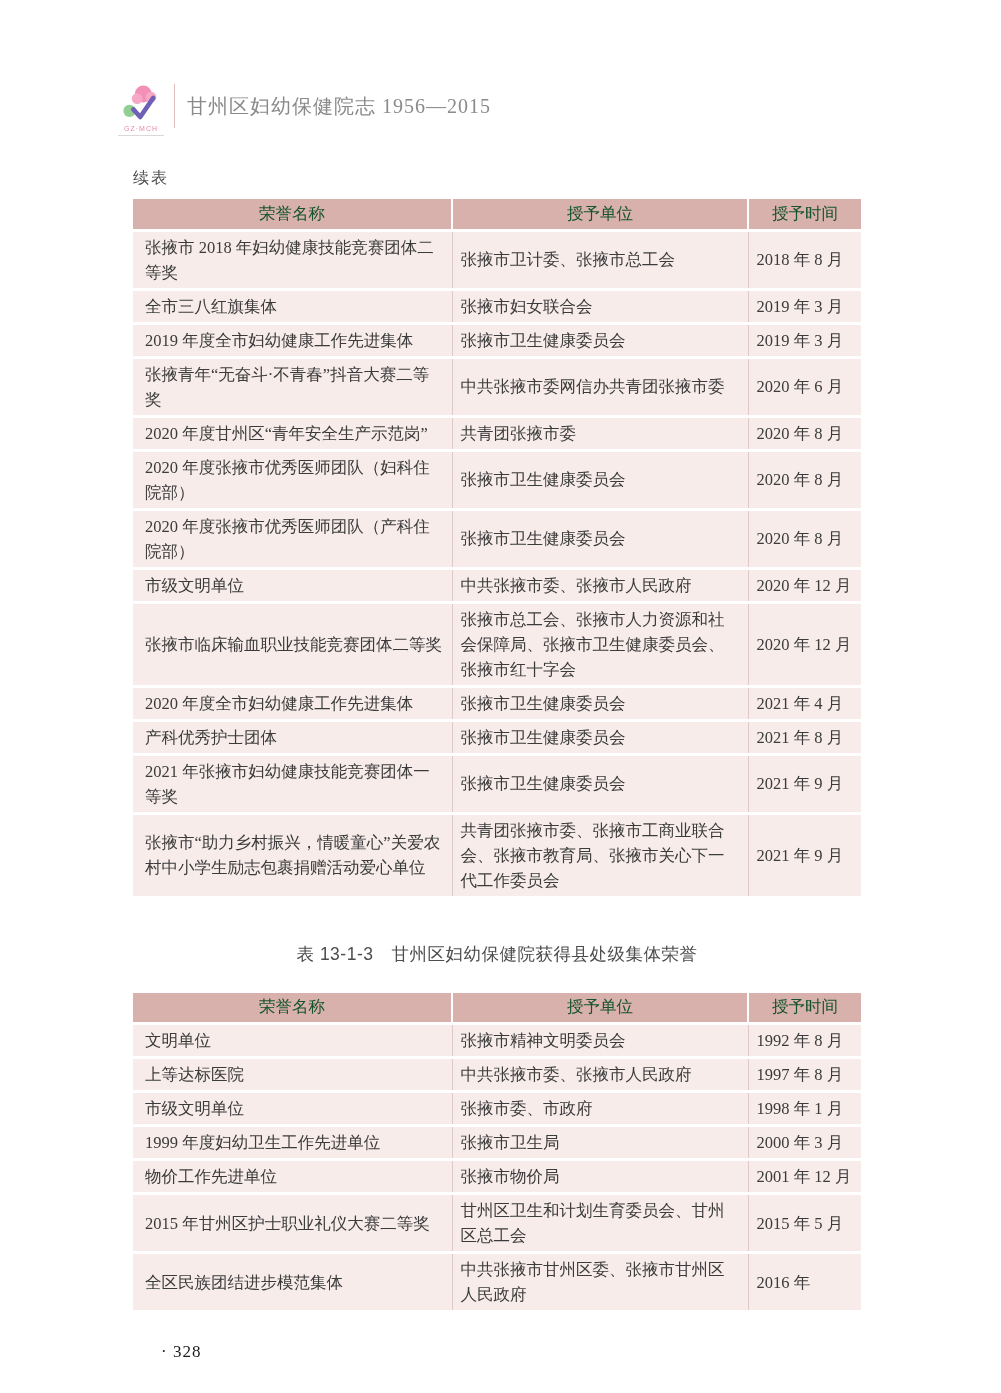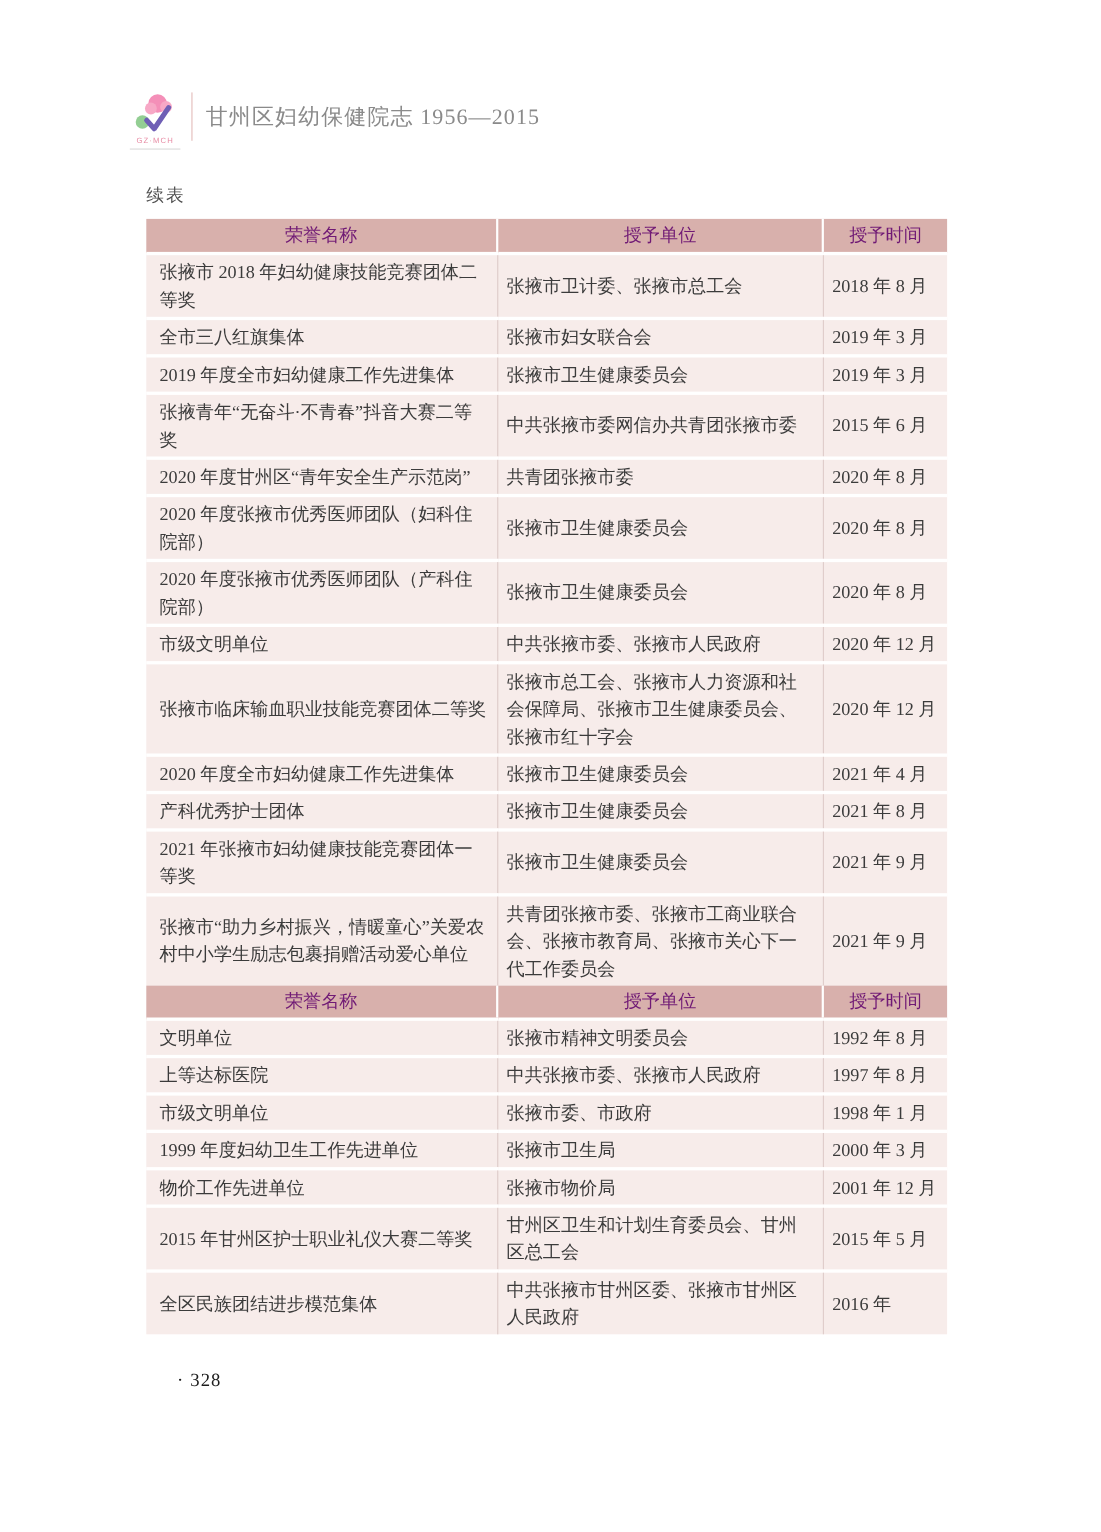--- a/index.html
+++ b/index.html
@@ -64,21 +64,21 @@
   table.honors {
     width: 728px;
     border-collapse: collapse;
     table-layout: fixed;
   }
   table.honors col.c1 { width: 319px; }
   table.honors col.c2 { width: 296px; }
   table.honors col.c3 { width: 113px; }
   table.honors th {
     background: #d8b0ac;
-    color: #701a75;
+    color: #14532d;
     font-weight: normal;
     font-size: 16.5px;
     text-align: center;
     height: 31px;
     padding: 2px 6px;
     border-left: 2px solid #ffffff;
   }
   table.honors th:first-child { border-left: none; }
   table.honors td {
     background: #f7ecea;
@@ -159,21 +159,21 @@
             <td>2019 年 3 月</td>
           </tr>
           <tr>
             <td>2019 年度全市妇幼健康工作先进集体</td>
             <td>张掖市卫生健康委员会</td>
             <td>2019 年 3 月</td>
           </tr>
           <tr>
             <td>张掖青年“无奋斗·不青春”抖音大赛二等奖</td>
             <td>中共张掖市委网信办共青团张掖市委</td>
-            <td>2015 年 6 月</td>
+            <td>2020 年 6 月</td>
           </tr>
           <tr>
             <td>2020 年度甘州区“青年安全生产示范岗”</td>
             <td>共青团张掖市委</td>
             <td>2020 年 8 月</td>
           </tr>
           <tr>
             <td>2020 年度张掖市优秀医师团队（妇科住院部）</td>
             <td>张掖市卫生健康委员会</td>
             <td>2020 年 8 月</td>
@@ -209,20 +209,21 @@
             <td>2021 年 9 月</td>
           </tr>
           <tr>
             <td>张掖市“助力乡村振兴，情暖童心”关爱农村中小学生励志包裹捐赠活动爱心单位</td>
             <td>共青团张掖市委、张掖市工商业联合会、张掖市教育局、张掖市关心下一代工作委员会</td>
             <td>2021 年 9 月</td>
           </tr>
         </tbody>
     </table>
 
+    <div class="table-caption">表 13-1-3　甘州区妇幼保健院获得县处级集体荣誉</div>
 
     <table class="honors">
       <colgroup>
           <col class="c1">
           <col class="c2">
           <col class="c3">
         </colgroup>
       <thead>
         <tr>
           <th>荣誉名称</th>

